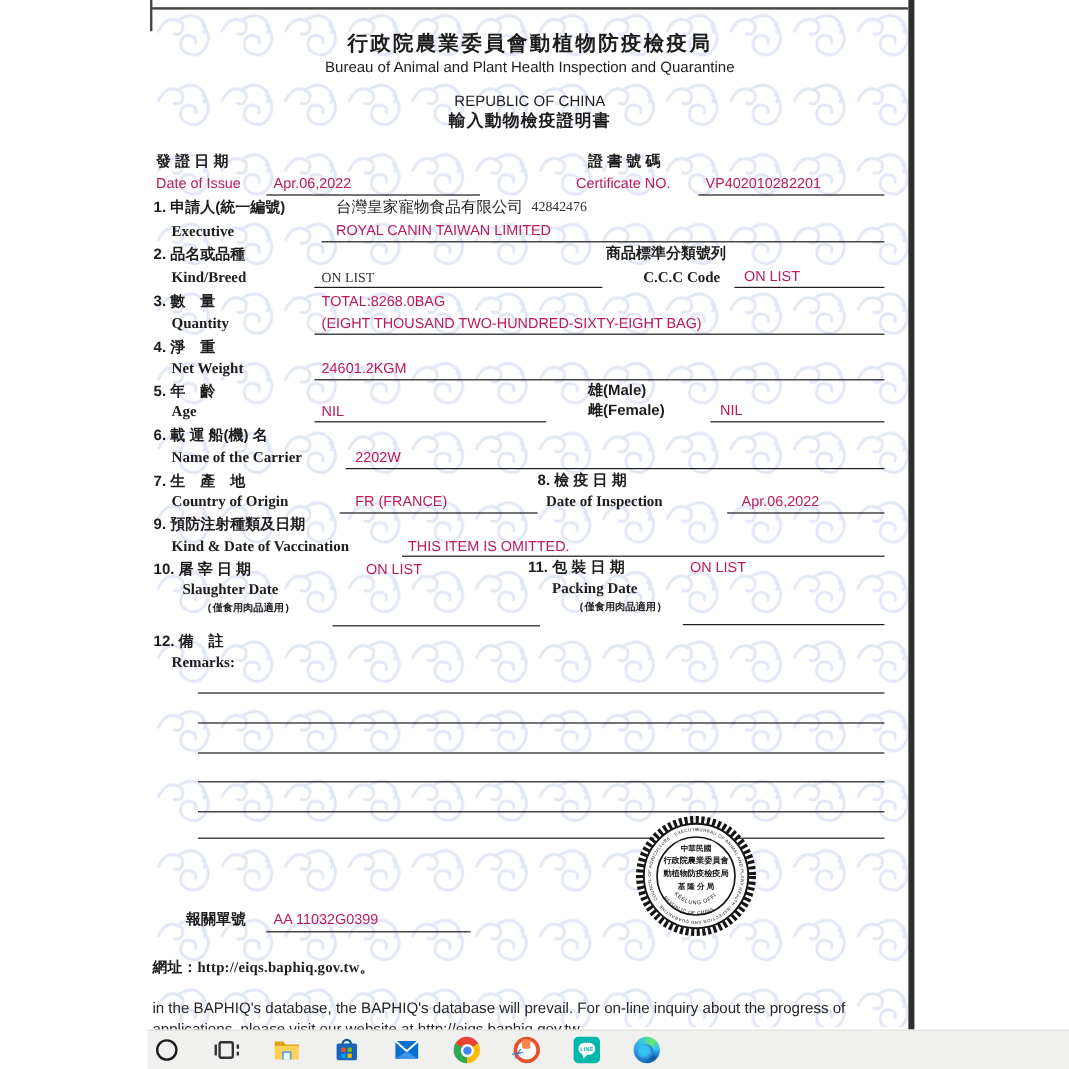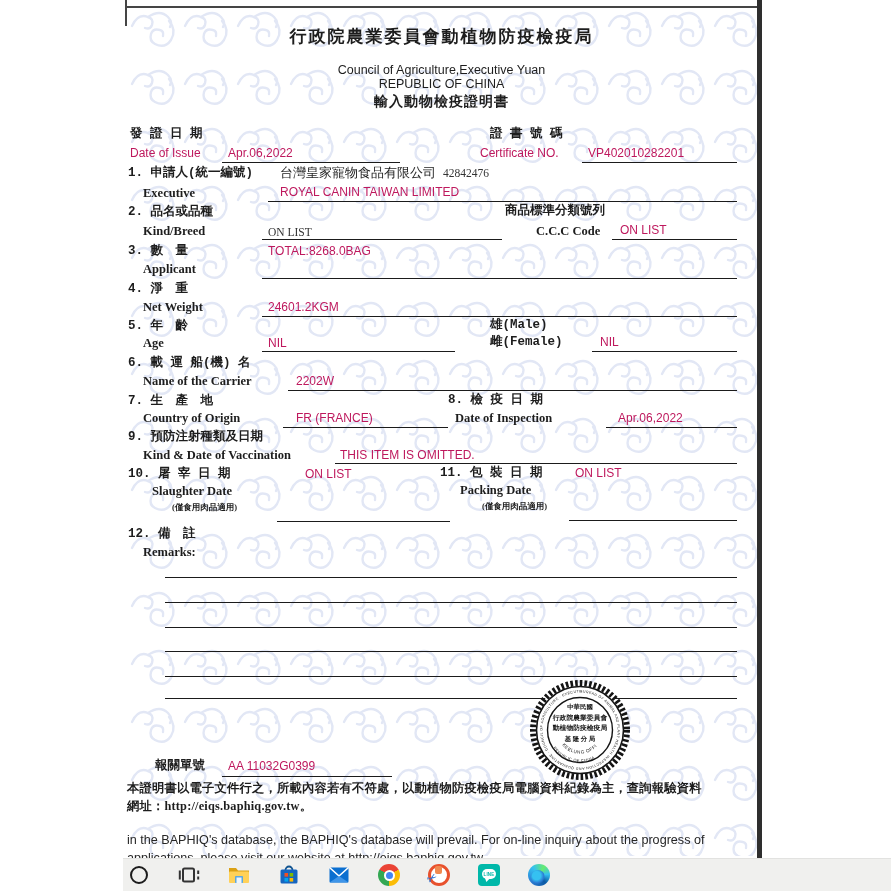--- a/index.html
+++ b/index.html
@@ -14,26 +14,26 @@
   .scan-edge-top { position:absolute; left:126px; top:6px; width:631px; height:2px; background:#454545; }
   .scan-edge-lefttick { position:absolute; left:125px; top:0; width:2px; height:26px; background:#454545; }
 
   .t { position:absolute; white-space:nowrap; line-height:1.15; }
   .hdr-zh { font-family:"Liberation Serif", serif; font-weight:600; font-size:17px; letter-spacing:2px; }
   .hdr-en { font-size:12.5px; }
   .title-zh { font-family:"Liberation Serif", serif; font-weight:700; font-size:14px; letter-spacing:1px; }
   .title-en { font-size:10.5px; }
   .ctr { left:126px; width:631px; text-align:center; }
 
-  .zh { font-family:Liberation Mono, monospace; font-weight:700; font-size:12.5px; }
+  .zh { font-family:Liberation Sans, sans-serif; font-weight:700; font-size:12.5px; }
   .zhn { font-family:"Liberation Serif", serif; font-weight:400; font-size:13px; }
   .lbl { font-family:"Liberation Serif", serif; font-weight:700; font-size:12.5px; }
   .val { font-size:12px; color:#be185d; }
   .vser { font-family:"Liberation Serif", serif; font-size:11.5px; color:#333; }
-  .sm { font-family:Liberation Serif, serif; font-weight:700; font-size:8.5px; }
+  .sm { font-family:Liberation Mono, monospace; font-weight:700; font-size:8.5px; }
 
   .ul { position:absolute; height:0; border-bottom:1.5px solid #1b1b1b; }
   .rl { position:absolute; height:0; border-bottom:1.5px solid #1b1b1b; }
 
   .foot-zh { font-family:"Liberation Serif", serif; font-weight:700; font-size:12.3px; letter-spacing:.2px; }
   .foot-en { font-size:12.6px; color:#262626; }
 
   .seal-svg { position:absolute; left:528px; top:678px; width:104px; height:104px; }
 
   .taskbar { position:absolute; left:123px; top:858px; width:768px; height:33px;
@@ -76,21 +76,21 @@
         </pattern>
       </defs>
       <rect x="0" y="0" width="631" height="848" fill="url(#wm)"></rect>
     </svg>
 
     <div class="scan-edge-right"></div>
     <div class="scan-edge-top"></div>
     <div class="scan-edge-lefttick"></div>
 
     <div class="t hdr-zh ctr" style="top:27px">行政院農業委員會動植物防疫檢疫局</div>
-    <div class="t hdr-en ctr" style="top:63px">Council of Agriculture,Executive Yuan</div>
+    <div class="t hdr-en ctr" style="top:49px">Bureau of Animal and Plant Health Inspection and Quarantine</div>
     <div class="t hdr-en ctr" style="top:77px">REPUBLIC OF CHINA</div>
     <div class="t title-zh ctr" style="top:94px">輸入動物檢疫證明書</div>
 
     <span class="t zh" style="left:130px;top:127px">發 證 日 期</span>
     <span class="t zh" style="left:490px;top:127px">證 書 號 碼</span>
     <span class="t val" style="left:130px;top:147px">Date of Issue</span>
     <span class="t val" style="left:228px;top:147px">Apr.06,2022</span>
     <div class="ul" style="left:222px;top:162px;width:178px"></div>
     <span class="t val" style="left:480px;top:147px">Certificate NO.</span>
     <span class="t val" style="left:588px;top:147px">VP402010282201</span>
@@ -107,21 +107,22 @@
     <span class="t zh" style="left:505px;top:204px">商品標準分類號列</span>
     <span class="t lbl" style="left:143px;top:224px">Kind/Breed</span>
     <span class="t vser" style="left:268px;top:226px">ON LIST</span>
     <div class="ul" style="left:262px;top:239px;width:240px"></div>
     <span class="t lbl" style="left:536px;top:224px">C.C.C Code</span>
     <span class="t val" style="left:620px;top:224px">ON LIST</span>
     <div class="ul" style="left:612px;top:239px;width:125px"></div>
 
     <span class="t zh" style="left:128px;top:244px">3. 數　量</span>
     <span class="t val" style="left:268px;top:245px">TOTAL:8268.0BAG</span>
-    <span class="t lbl" style="left:143px;top:262px">Applicant</span>
+    <span class="t lbl" style="left:143px;top:262px">Quantity</span>
+    <span class="t val" style="left:268px;top:263px">(EIGHT THOUSAND TWO-HUNDRED-SIXTY-EIGHT BAG)</span>
     <div class="ul" style="left:262px;top:278px;width:475px"></div>
 
     <span class="t zh" style="left:128px;top:282px">4. 淨　重</span>
     <span class="t lbl" style="left:143px;top:300px">Net Weight</span>
     <span class="t val" style="left:268px;top:301px">24601.2KGM</span>
     <div class="ul" style="left:262px;top:316px;width:475px"></div>
 
     <span class="t zh" style="left:128px;top:319px">5. 年　齡</span>
     <span class="t zh" style="left:490px;top:318px">雄(Male)</span>
     <span class="t lbl" style="left:143px;top:336px">Age</span>
@@ -191,21 +192,20 @@
       </text>
       <text font-size="4.0" fill="#141414" letter-spacing="0.4" font-family="Liberation Sans, sans-serif">
         <textPath href="#sealRoc">REPUBLIC OF CHINA</textPath>
       </text>
     </svg>
 
     <span class="t zh" style="left:155px;top:759px">報關單號</span>
     <span class="t val" style="left:228px;top:760px">AA 11032G0399</span>
     <div class="ul" style="left:222px;top:776px;width:170px"></div>
 
-    <div class="t foot-zh" style="left:127px;top:781px;width:628px;white-space:normal">本證明書以電子文件行之，所載內容若有不符處，以動植物防疫檢疫局電腦資料紀錄為主，查詢報驗資料</div>
     <div class="t foot-zh" style="left:127px;top:799px">網址：http://eiqs.baphiq.gov.tw。</div>
     <div class="t foot-en" style="left:127px;top:833px">in the BAPHIQ's database, the BAPHIQ's database will prevail. For on-line inquiry about the progress of</div>
     <div class="t foot-en" style="left:127px;top:851px">applications, please visit our website at http://eiqs.baphiq.gov.tw</div>
   </div>
 
   <div class="taskbar">
     <div class="tb-btn">
       <span class="cortana-ring"></span>
     </div>
     <div class="tb-btn">

